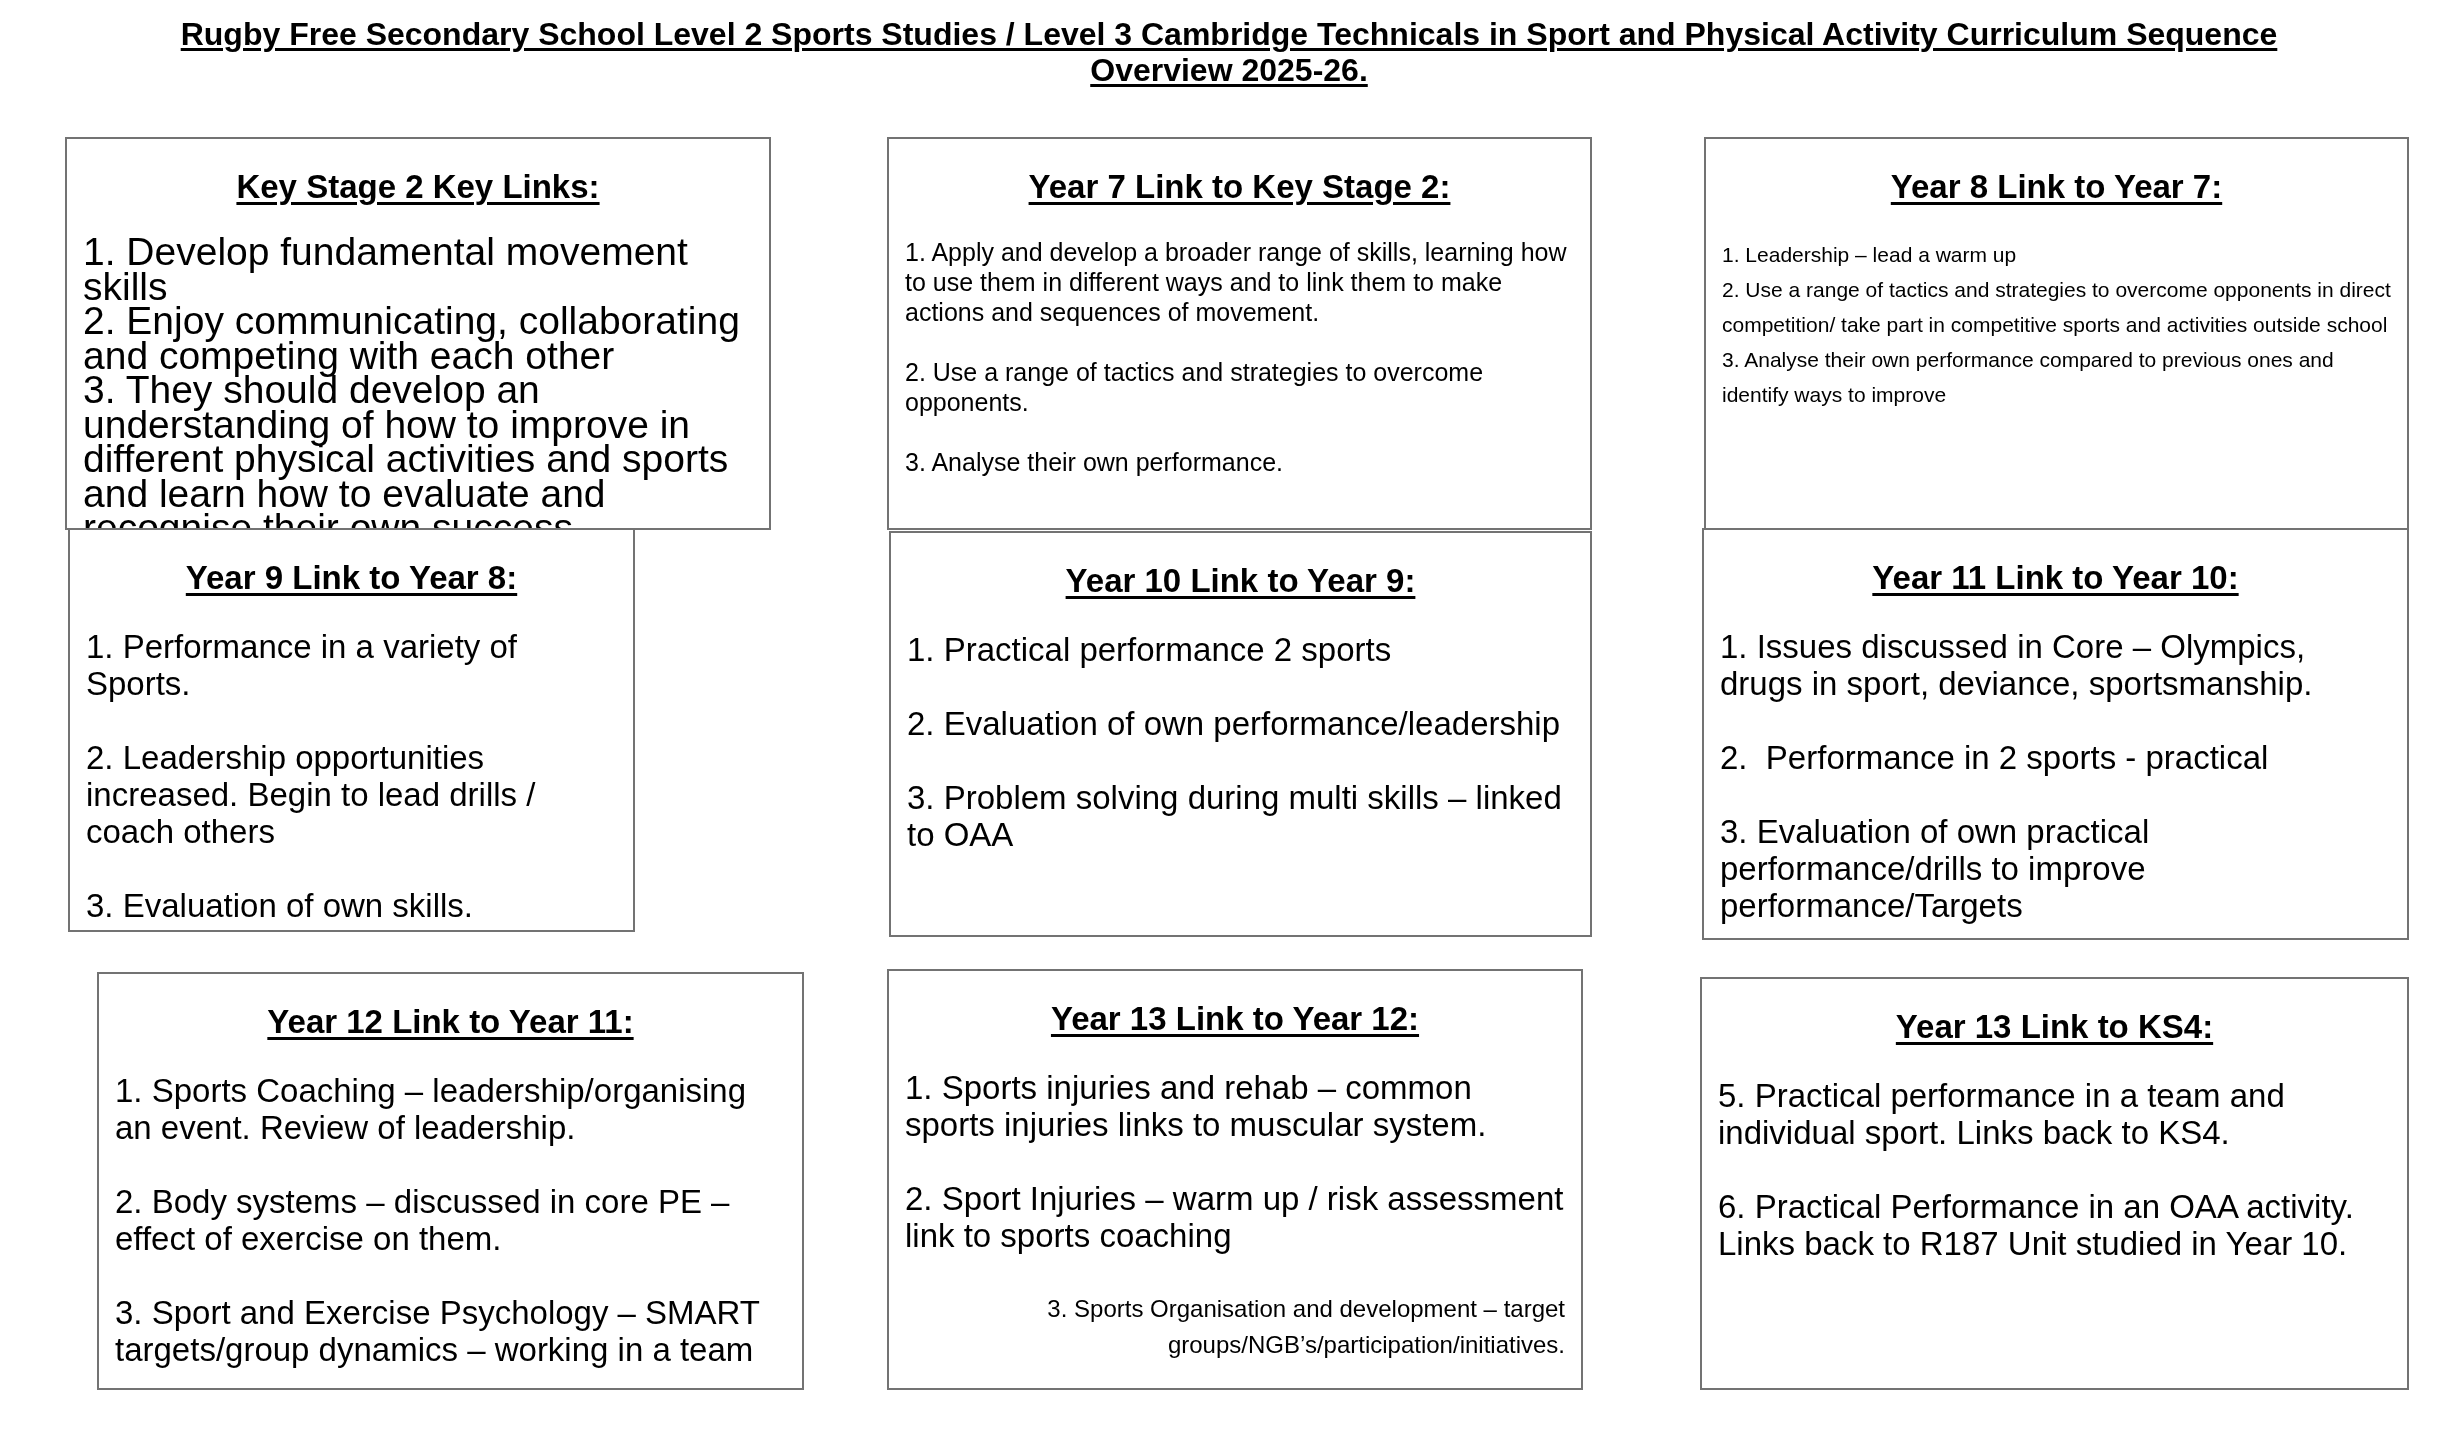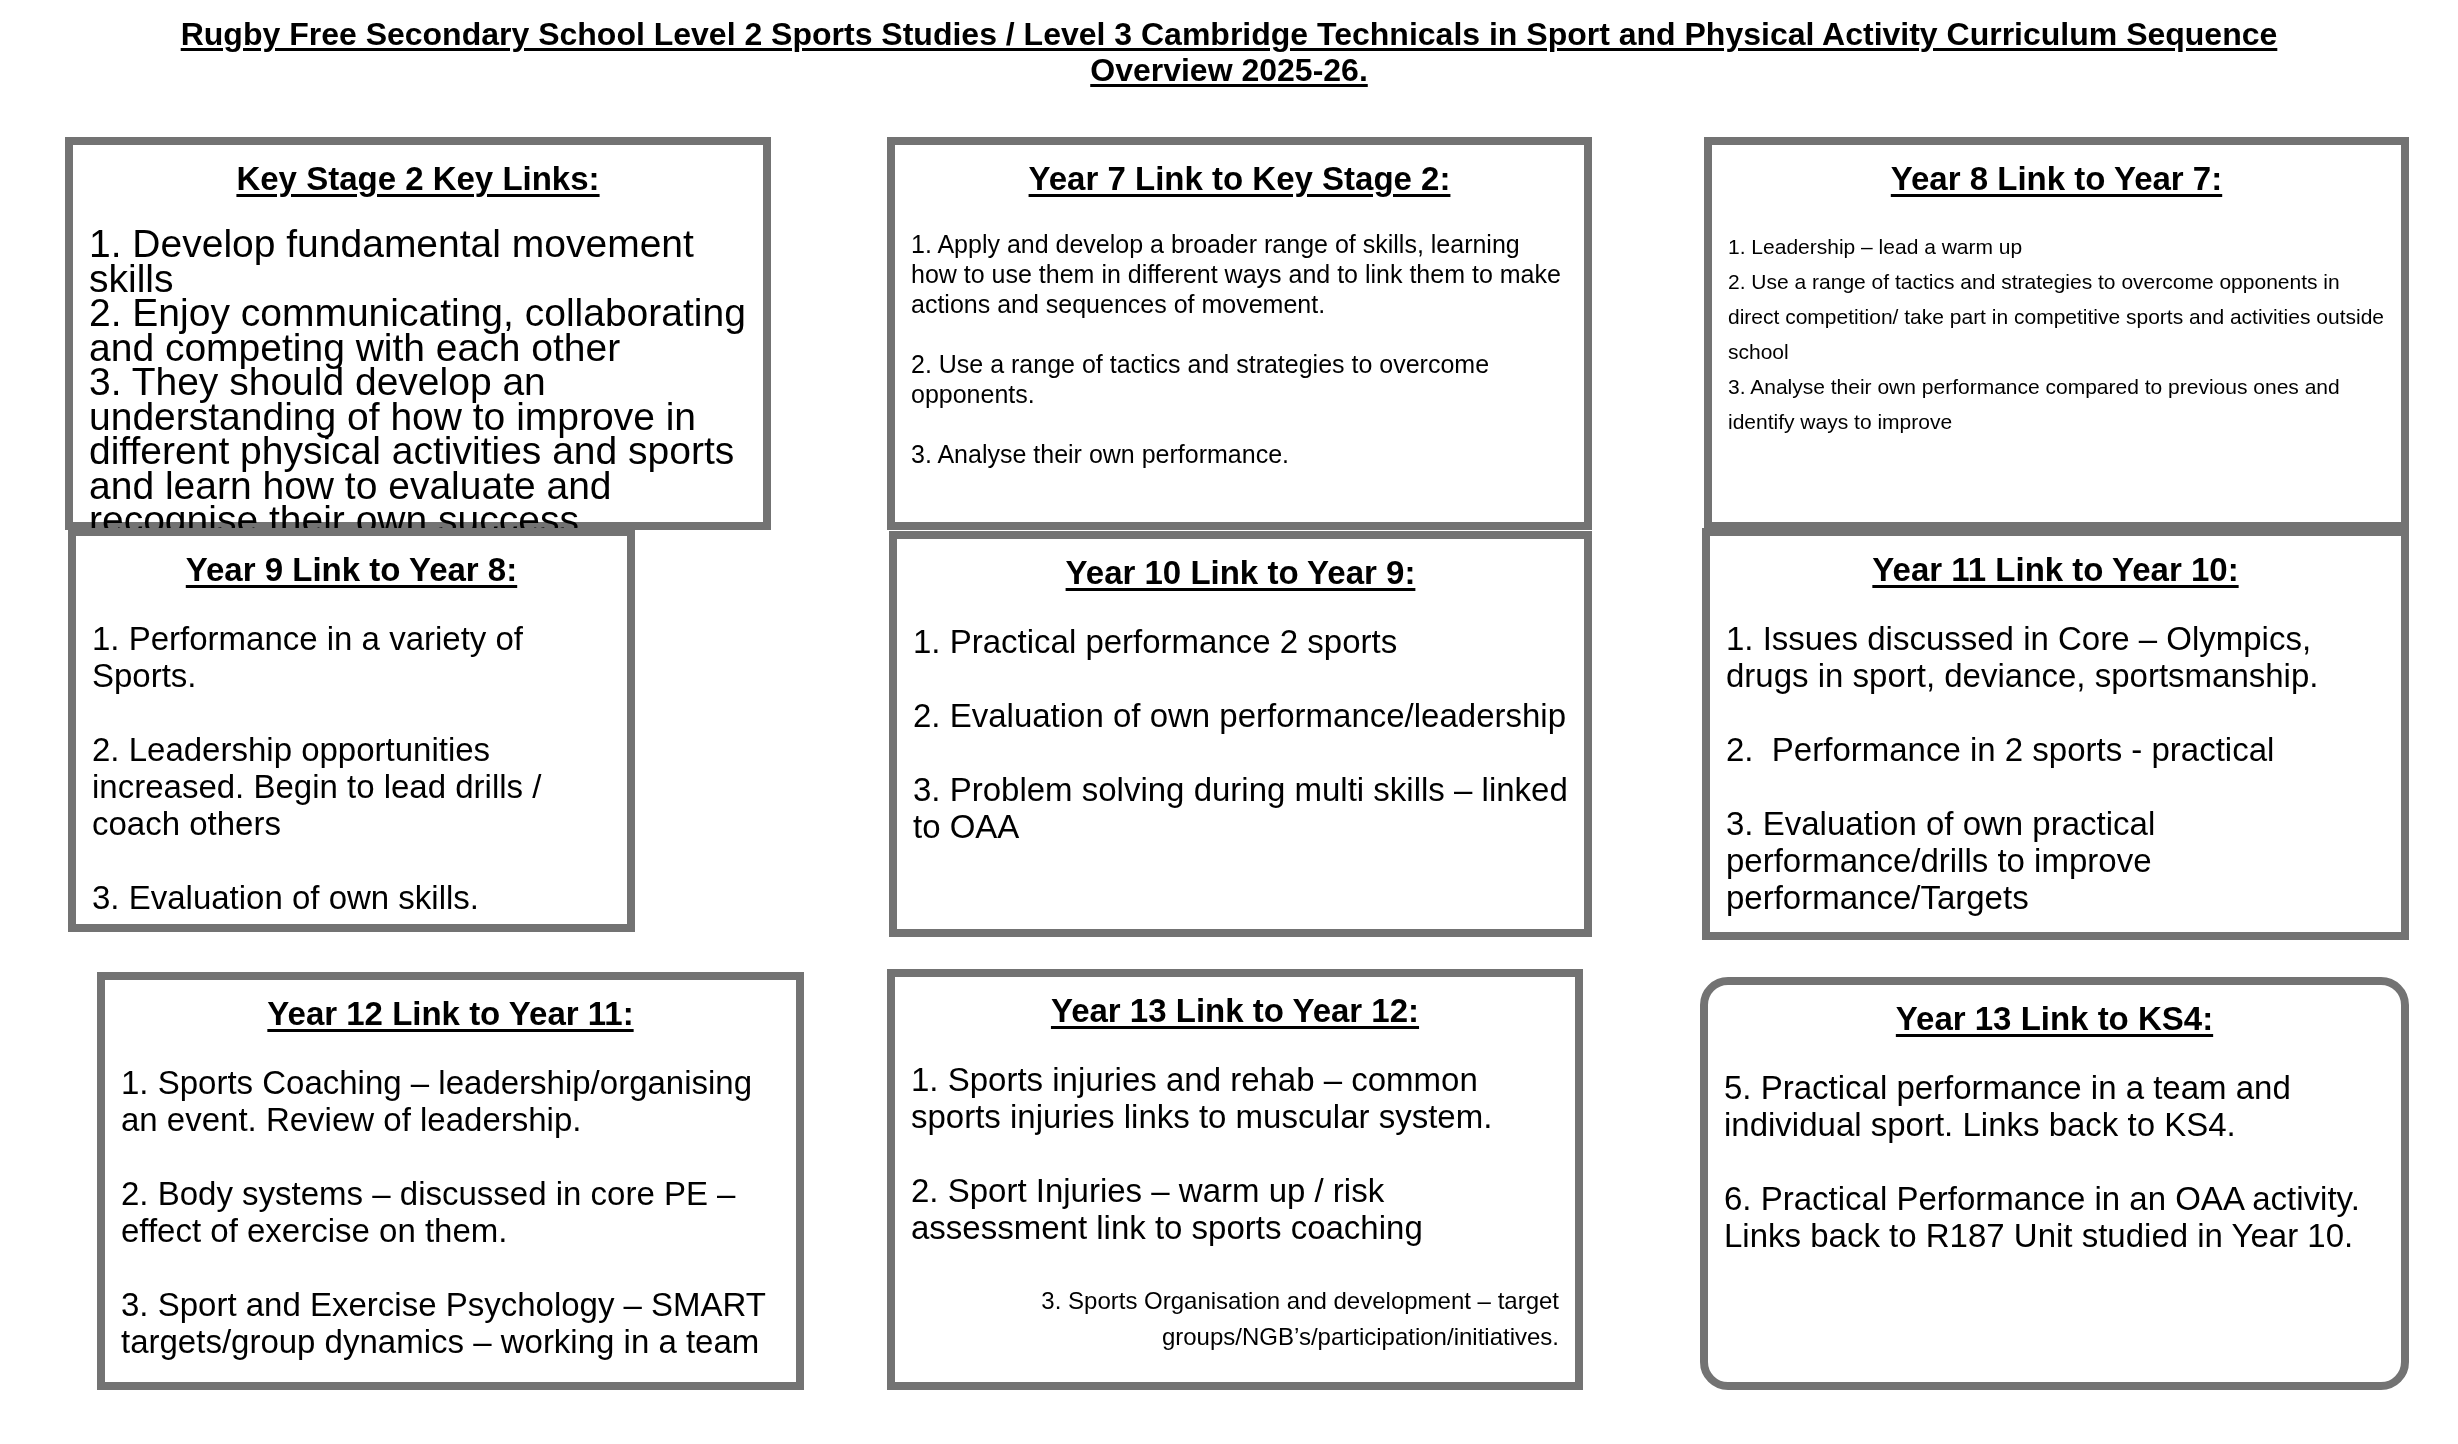--- a/index.html
+++ b/index.html
@@ -2,22 +2,22 @@
 <html><head>
 <meta charset="utf-8">
 <style>
   html, body { margin: 0; padding: 0; background: #ffffff; }
   body { width: 2458px; height: 1444px; position: relative; overflow: hidden;
          font-family: "Liberation Sans", sans-serif; color: #000000; }
   .title { position: absolute; left: 0; top: 16px; width: 2458px; text-align: center;
            font-weight: bold; font-size: 32px; line-height: 36px; text-decoration: underline;
            text-decoration-thickness: 3px; text-underline-offset: 3px; }
   .title span { display: block; }
-  .box { position: absolute; box-sizing: border-box; border: 8px solid #737373; background: #fff;
-         padding: 14px 16px 10px 16px; }
+  .box { position: absolute; box-sizing: border-box; border: 2px solid #737373; background: #fff;
+         padding: 28px 16px 10px 16px; }
   .box h2 { margin: 0; text-align: center; font-size: 33px; line-height: 40px; font-weight: bold;
             text-decoration: underline; text-decoration-thickness: 3px; text-underline-offset: 4px; }
   .items { margin-top: 30px; }
   .item { margin: 0; white-space: pre-wrap; }
   
   .b-ks2 .item { font-size: 39px; line-height: 34.5px; margin: 0; }
   .b-ks2 .items { margin-top: 28px; }
   .b-y7 .item { font-size: 25px; line-height: 30px; margin-bottom: 30px; }
   .b-y7 .items { margin-top: 30px; }
   .b-y8 .item { font-size: 21px; line-height: 35px; margin: 0; }
@@ -99,19 +99,19 @@
 
 <div class="box big b-y13b" style="left:887px; top:969px; width:696px; height:421px;">
   <h2>Year 13 Link to Year 12:</h2>
   <div class="items">
     <p class="item">1. Sports injuries and rehab – common sports injuries links to muscular system.</p>
     <p class="item">2. Sport Injuries – warm up / risk assessment link to sports coaching</p>
     <p class="item">3. Sports Organisation and development – target groups/NGB’s/participation/initiatives.</p>
   </div>
 </div>
 
-<div class="box big" style="left:1700px; top:977px; width:709px; height:413px;border-radius:28px;">
+<div class="box big" style="left:1700px; top:977px; width:709px; height:413px;">
   <h2>Year 13 Link to KS4:</h2>
   <div class="items">
     <p class="item">5. Practical performance in a team and individual sport. Links back to KS4.</p>
     <p class="item">6. Practical Performance in an OAA activity. Links back to R187 Unit studied in Year 10.</p>
   </div>
 </div>
 
 </body></html>

